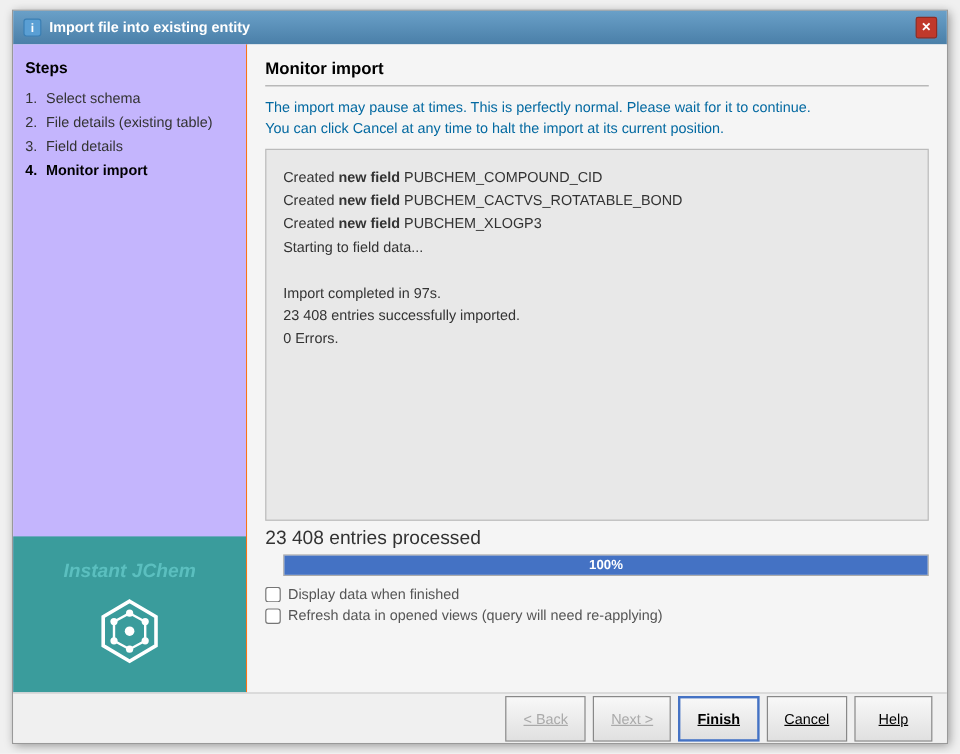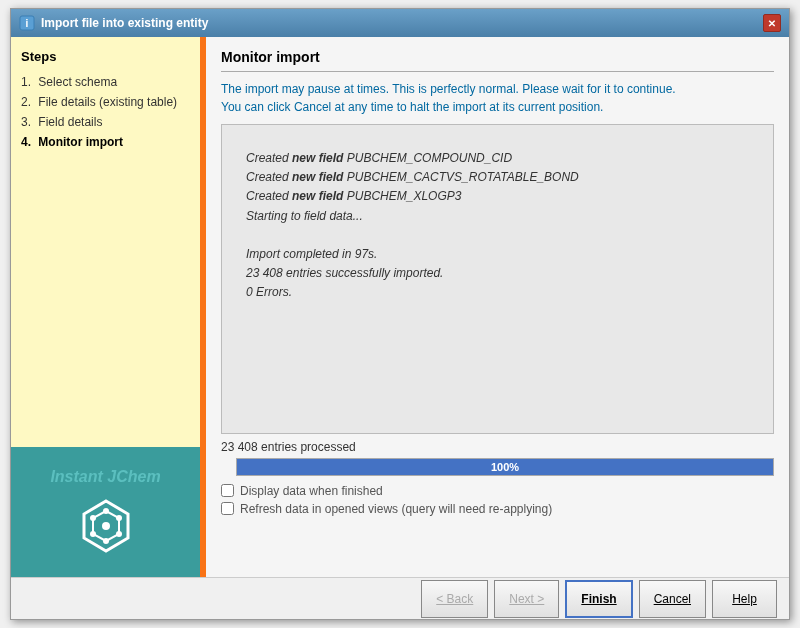--- a/index.html
+++ b/index.html
@@ -59,22 +59,22 @@
       font-size: 10px;
       font-weight: bold;
     }
     .dialog-body {
       display: flex;
       flex: 1;
       min-height: 540px;
     }
     .sidebar {
       width: 195px;
-      background: #fef9c3;
-      border-right: 6px solid #f97316;
+      background: #c4b5fd;
+      border-right: 1px solid #f97316;
       display: flex;
       flex-direction: column;
       justify-content: space-between;
     }
     .steps-section {
       padding: 12px 10px;
     }
     .steps-title {
       font-weight: bold;
       font-size: 13px;
@@ -133,37 +133,36 @@
     .info-text {
       font-size: 12px;
       color: #0369a1;
       margin-bottom: 8px;
       line-height: 1.5;
     }
     .log-area {
       flex: 1;
       background: #e8e8e8;
       border: 1px solid #bbb;
-      padding: 24px;
+      padding: 14px;
       font-size: 12px;
       overflow-y: auto;
       min-height: 280px;
       max-height: 310px;
       color: #333;
       line-height: 1.6;
-      font-style: italic;
     }
     .log-line {
       white-space: pre-wrap;
     }
     .log-line .keyword {
       font-weight: bold;
     }
     .entries-processed {
-      font-size: 12px;
+      font-size: 16px;
       color: #333;
       margin-top: 6px;
       margin-bottom: 4px;
     }
     .progress-bar-container {
       background: #ccc;
       height: 18px;
       border: 1px solid #aaa;
       margin-bottom: 8px;
       position: relative;
@@ -174,21 +173,21 @@
       height: 100%;
       display: flex;
       align-items: center;
       justify-content: center;
       color: white;
       font-size: 11px;
       font-weight: bold;
     }
     .checkbox-row {
       display: flex;
-      align-items: flex-start;
+      align-items: center;
       gap: 6px;
       margin-bottom: 4px;
       font-size: 12px;
       color: #555;
     }
     .checkbox-row input[type="checkbox"] {
       margin: 0;
     }
     .footer {
       background: #f0f0f0;

